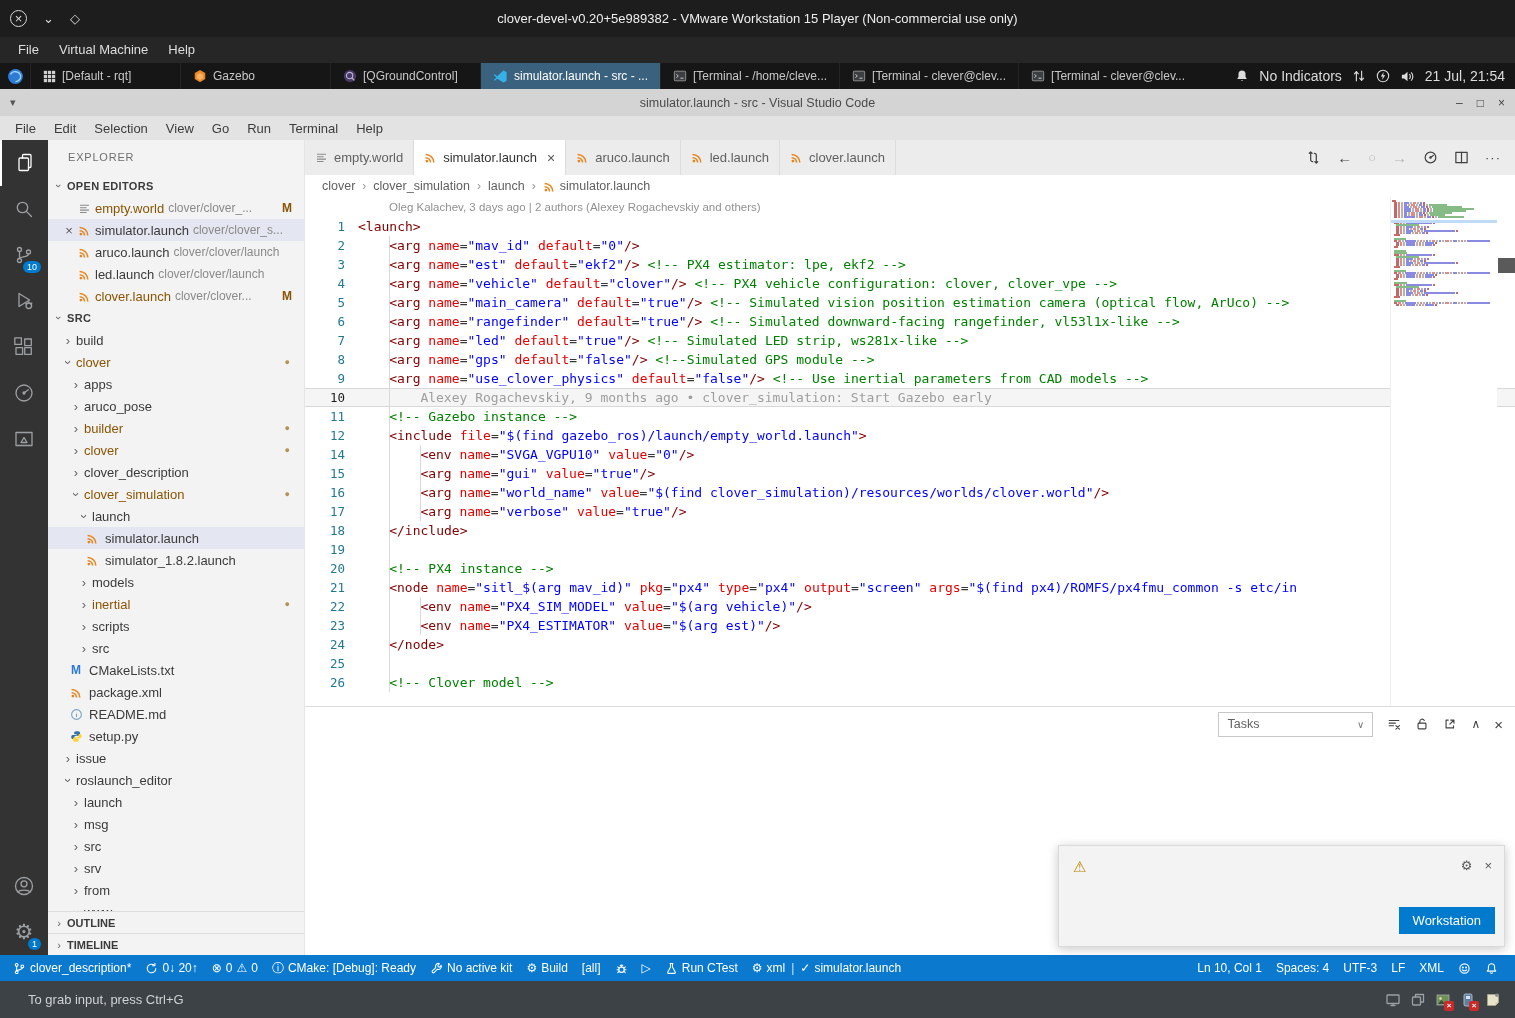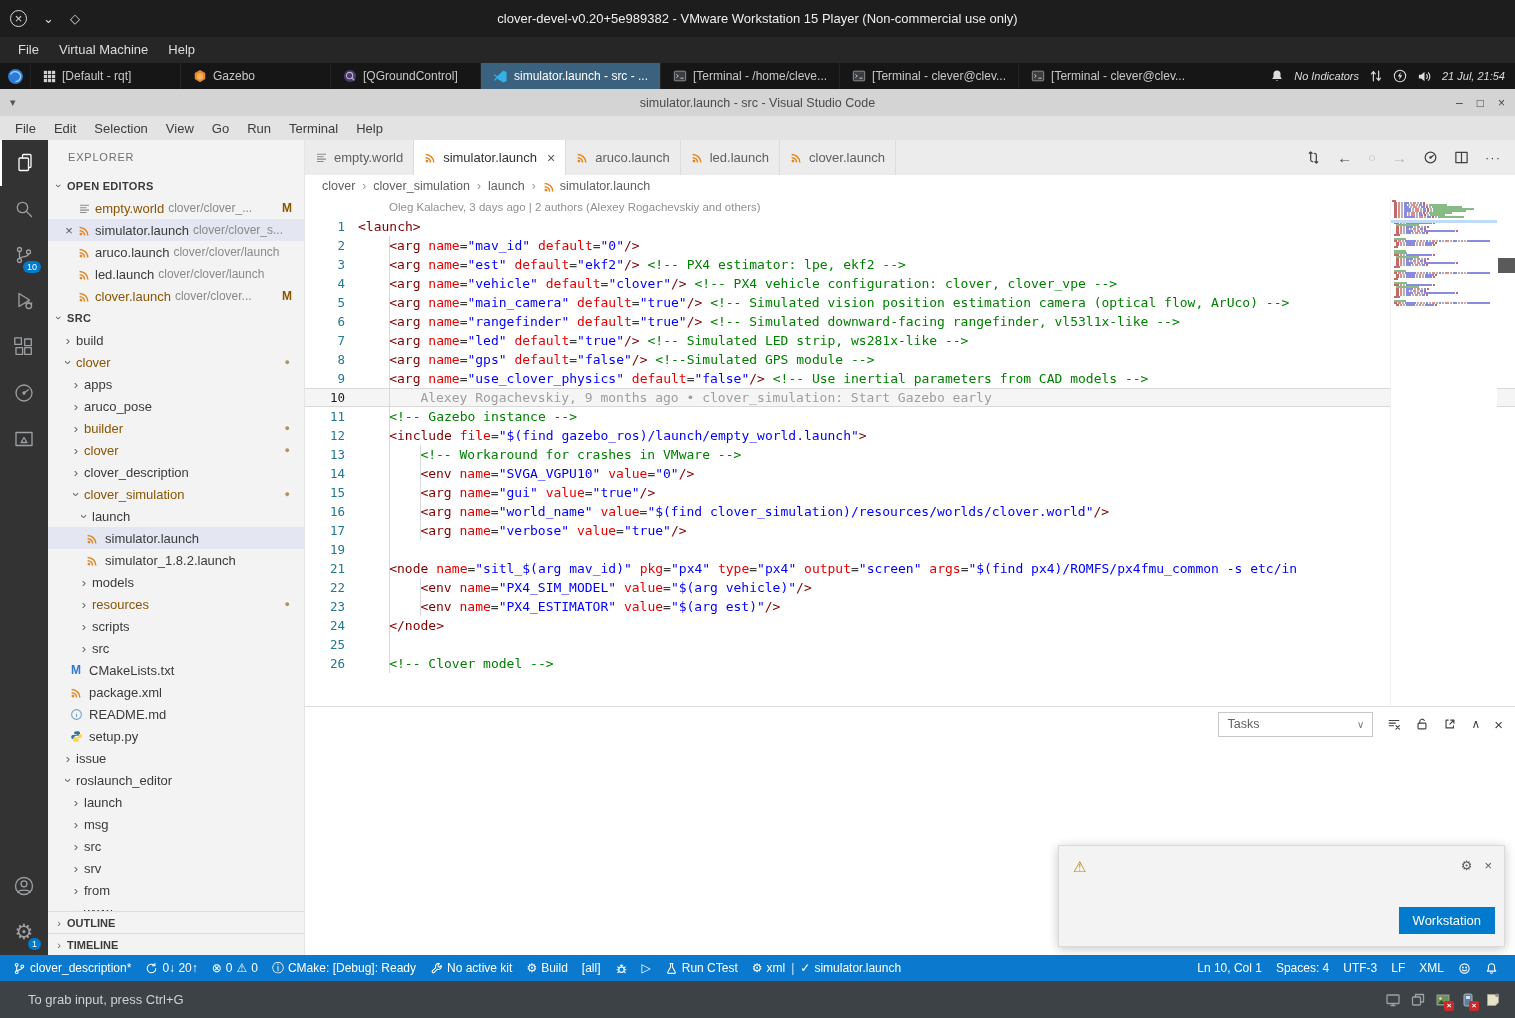--- a/index.html
+++ b/index.html
@@ -13,21 +13,21 @@
   #vm-titlebar .win-ic { margin-right:16px; color:#dcdcdc; font-size:13px; cursor:default; }
   #vm-close { width:17px; height:17px; border:1.5px solid #d8d8d8; border-radius:50%; display:inline-flex; align-items:center; justify-content:center; font-size:10px; color:#d8d8d8; }
   #vm-title { position:absolute; left:0; right:0; text-align:center; font-size:13px; color:#eee; pointer-events:none; }
   #vm-menubar { height:26px; background:#262626; color:#ddd; display:flex; align-items:center; padding-left:8px; }
   #vm-menubar .mi { padding:0 10px; line-height:26px; font-size:13px; }
   #vm-taskbar { height:26px; background:#161616; display:flex; align-items:stretch; color:#c7c7c7; font-size:12px; }
   .tb-launcher { width:30px; display:flex; align-items:center; justify-content:center; }
   .tb-item { display:flex; align-items:center; gap:6px; padding:0 12px; min-width:150px; max-width:180px; border-left:1px solid #242424; overflow:hidden; white-space:nowrap; }
   .tb-item.active { background:#3a617e; color:#fff; }
   .tb-tray { margin-left:auto; display:flex; align-items:center; gap:10px; padding-right:10px; color:#dcdcdc; }
-  .tb-tray .txt { font-size:11px;font-style:italic; }
+  .tb-tray .txt { font-size:14px; }
 
   
   #vscode { height:892px; display:flex; flex-direction:column; }
   #vsc-titlebar { height:27px; background:#d4d4d4; color:#333; position:relative; display:flex; align-items:center; padding:0 10px; }
   #vsc-title { position:absolute; left:0; right:0; text-align:center; font-size:12.5px; color:#4b4b4b; }
   #vsc-caret { color:#555; font-size:11px; }
   #vsc-winctl { margin-left:auto; display:flex; gap:14px; color:#444; font-size:12px; z-index:2; }
   #vsc-menubar { height:24px; background:#e3e3e3; display:flex; align-items:center; padding-left:6px; color:#3c3c3c; }
   #vsc-menubar .mi { padding:0 9px; font-size:13px; }
 
@@ -492,21 +492,21 @@
             <span>simulator_1.8.2.launch</span>
           </div>
           <div class="tree-row">
             <span style="width:28px;flex:none"></span>
             <span class="chev">›</span>
             <span>models</span>
           </div>
           <div class="tree-row">
             <span style="width:28px;flex:none"></span>
             <span class="chev">›</span>
-            <span class="nm-mod">resources</span>
+            <span class="nm-mod">inertial</span>
             <span class="dot">●</span>
           </div>
           <div class="tree-row">
             <span style="width:28px;flex:none"></span>
             <span class="chev">›</span>
             <span>scripts</span>
           </div>
           <div class="tree-row">
             <span style="width:28px;flex:none"></span>
             <span class="chev">›</span>
@@ -698,26 +698,27 @@
             <div class="cline"><span class="num">3</span><span class="guide" style="left:84.2px"></span><span class="ctext" style="left:84.2px"><span class="tk-t">&lt;arg </span><span class="tk-a">name</span><span class="tk-p">=</span><span class="tk-v">"est"</span><span class="tk-p"> </span><span class="tk-a">default</span><span class="tk-p">=</span><span class="tk-v">"ekf2"</span><span class="tk-t">/&gt;</span><span class="tk-p"> </span><span class="tk-c">&lt;!-- PX4 estimator: lpe, ekf2 --&gt;</span></span></div>
             <div class="cline"><span class="num">4</span><span class="guide" style="left:84.2px"></span><span class="ctext" style="left:84.2px"><span class="tk-t">&lt;arg </span><span class="tk-a">name</span><span class="tk-p">=</span><span class="tk-v">"vehicle"</span><span class="tk-p"> </span><span class="tk-a">default</span><span class="tk-p">=</span><span class="tk-v">"clover"</span><span class="tk-t">/&gt;</span><span class="tk-p"> </span><span class="tk-c">&lt;!-- PX4 vehicle configuration: clover, clover_vpe --&gt;</span></span></div>
             <div class="cline"><span class="num">5</span><span class="guide" style="left:84.2px"></span><span class="ctext" style="left:84.2px"><span class="tk-t">&lt;arg </span><span class="tk-a">name</span><span class="tk-p">=</span><span class="tk-v">"main_camera"</span><span class="tk-p"> </span><span class="tk-a">default</span><span class="tk-p">=</span><span class="tk-v">"true"</span><span class="tk-t">/&gt;</span><span class="tk-p"> </span><span class="tk-c">&lt;!-- Simulated vision position estimation camera (optical flow, ArUco) --&gt;</span></span></div>
             <div class="cline"><span class="num">6</span><span class="guide" style="left:84.2px"></span><span class="ctext" style="left:84.2px"><span class="tk-t">&lt;arg </span><span class="tk-a">name</span><span class="tk-p">=</span><span class="tk-v">"rangefinder"</span><span class="tk-p"> </span><span class="tk-a">default</span><span class="tk-p">=</span><span class="tk-v">"true"</span><span class="tk-t">/&gt;</span><span class="tk-p"> </span><span class="tk-c">&lt;!-- Simulated downward-facing rangefinder, vl53l1x-like --&gt;</span></span></div>
             <div class="cline"><span class="num">7</span><span class="guide" style="left:84.2px"></span><span class="ctext" style="left:84.2px"><span class="tk-t">&lt;arg </span><span class="tk-a">name</span><span class="tk-p">=</span><span class="tk-v">"led"</span><span class="tk-p"> </span><span class="tk-a">default</span><span class="tk-p">=</span><span class="tk-v">"true"</span><span class="tk-t">/&gt;</span><span class="tk-p"> </span><span class="tk-c">&lt;!-- Simulated LED strip, ws281x-like --&gt;</span></span></div>
             <div class="cline"><span class="num">8</span><span class="guide" style="left:84.2px"></span><span class="ctext" style="left:84.2px"><span class="tk-t">&lt;arg </span><span class="tk-a">name</span><span class="tk-p">=</span><span class="tk-v">"gps"</span><span class="tk-p"> </span><span class="tk-a">default</span><span class="tk-p">=</span><span class="tk-v">"false"</span><span class="tk-t">/&gt;</span><span class="tk-p"> </span><span class="tk-c">&lt;!--Simulated GPS module --&gt;</span></span></div>
             <div class="cline"><span class="num">9</span><span class="guide" style="left:84.2px"></span><span class="ctext" style="left:84.2px"><span class="tk-t">&lt;arg </span><span class="tk-a">name</span><span class="tk-p">=</span><span class="tk-v">"use_clover_physics"</span><span class="tk-p"> </span><span class="tk-a">default</span><span class="tk-p">=</span><span class="tk-v">"false"</span><span class="tk-t">/&gt;</span><span class="tk-p"> </span><span class="tk-c">&lt;!-- Use inertial parameters from CAD models --&gt;</span></span></div>
             <div class="cline cur"><span class="num">10</span><span class="guide" style="left:84.2px"></span><span class="ctext blame" style="left:115.4px">Alexey Rogachevskiy, 9 months ago • clover_simulation: Start Gazebo early</span></div>
             <div class="cline"><span class="num">11</span><span class="guide" style="left:84.2px"></span><span class="ctext" style="left:84.2px"><span class="tk-c">&lt;!-- Gazebo instance --&gt;</span></span></div>
             <div class="cline"><span class="num">12</span><span class="guide" style="left:84.2px"></span><span class="ctext" style="left:84.2px"><span class="tk-t">&lt;include </span><span class="tk-a">file</span><span class="tk-p">=</span><span class="tk-v">"$(find gazebo_ros)/launch/empty_world.launch"</span><span class="tk-t">&gt;</span></span></div>
-            <div class="cline"><span class="num">13</span><span class="guide" style="left:84.2px"></span><span class="guide" style="left:115.4px"></span><span class="ctext" style="left:115.4px"><span class="tk-c">&lt;!-- Workaround for crashes in VMware --&gt;</span></span></div>
             <div class="cline"><span class="num">14</span><span class="guide" style="left:84.2px"></span><span class="guide" style="left:115.4px"></span><span class="ctext" style="left:115.4px"><span class="tk-t">&lt;env </span><span class="tk-a">name</span><span class="tk-p">=</span><span class="tk-v">"SVGA_VGPU10"</span><span class="tk-p"> </span><span class="tk-a">value</span><span class="tk-p">=</span><span class="tk-v">"0"</span><span class="tk-t">/&gt;</span></span></div>
             <div class="cline"><span class="num">15</span><span class="guide" style="left:84.2px"></span><span class="guide" style="left:115.4px"></span><span class="ctext" style="left:115.4px"><span class="tk-t">&lt;arg </span><span class="tk-a">name</span><span class="tk-p">=</span><span class="tk-v">"gui"</span><span class="tk-p"> </span><span class="tk-a">value</span><span class="tk-p">=</span><span class="tk-v">"true"</span><span class="tk-t">/&gt;</span></span></div>
             <div class="cline"><span class="num">16</span><span class="guide" style="left:84.2px"></span><span class="guide" style="left:115.4px"></span><span class="ctext" style="left:115.4px"><span class="tk-t">&lt;arg </span><span class="tk-a">name</span><span class="tk-p">=</span><span class="tk-v">"world_name"</span><span class="tk-p"> </span><span class="tk-a">value</span><span class="tk-p">=</span><span class="tk-v">"$(find clover_simulation)/resources/worlds/clover.world"</span><span class="tk-t">/&gt;</span></span></div>
             <div class="cline"><span class="num">17</span><span class="guide" style="left:84.2px"></span><span class="guide" style="left:115.4px"></span><span class="ctext" style="left:115.4px"><span class="tk-t">&lt;arg </span><span class="tk-a">name</span><span class="tk-p">=</span><span class="tk-v">"verbose"</span><span class="tk-p"> </span><span class="tk-a">value</span><span class="tk-p">=</span><span class="tk-v">"true"</span><span class="tk-t">/&gt;</span></span></div>
+            <div class="cline"><span class="num">18</span><span class="guide" style="left:84.2px"></span><span class="ctext" style="left:84.2px"><span class="tk-t">&lt;/include&gt;</span></span></div>
             <div class="cline"><span class="num">19</span><span class="guide" style="left:84.2px"></span><span class="ctext" style="left:84.2px"></span></div>
+            <div class="cline"><span class="num">20</span><span class="guide" style="left:84.2px"></span><span class="ctext" style="left:84.2px"><span class="tk-c">&lt;!-- PX4 instance --&gt;</span></span></div>
             <div class="cline"><span class="num">21</span><span class="guide" style="left:84.2px"></span><span class="ctext" style="left:84.2px"><span class="tk-t">&lt;node </span><span class="tk-a">name</span><span class="tk-p">=</span><span class="tk-v">"sitl_$(arg mav_id)"</span><span class="tk-p"> </span><span class="tk-a">pkg</span><span class="tk-p">=</span><span class="tk-v">"px4"</span><span class="tk-p"> </span><span class="tk-a">type</span><span class="tk-p">=</span><span class="tk-v">"px4"</span><span class="tk-p"> </span><span class="tk-a">output</span><span class="tk-p">=</span><span class="tk-v">"screen"</span><span class="tk-p"> </span><span class="tk-a">args</span><span class="tk-p">=</span><span class="tk-v">"$(find px4)/ROMFS/px4fmu_common -s etc/in</span></span></div>
             <div class="cline"><span class="num">22</span><span class="guide" style="left:84.2px"></span><span class="guide" style="left:115.4px"></span><span class="ctext" style="left:115.4px"><span class="tk-t">&lt;env </span><span class="tk-a">name</span><span class="tk-p">=</span><span class="tk-v">"PX4_SIM_MODEL"</span><span class="tk-p"> </span><span class="tk-a">value</span><span class="tk-p">=</span><span class="tk-v">"$(arg vehicle)"</span><span class="tk-t">/&gt;</span></span></div>
             <div class="cline"><span class="num">23</span><span class="guide" style="left:84.2px"></span><span class="guide" style="left:115.4px"></span><span class="ctext" style="left:115.4px"><span class="tk-t">&lt;env </span><span class="tk-a">name</span><span class="tk-p">=</span><span class="tk-v">"PX4_ESTIMATOR"</span><span class="tk-p"> </span><span class="tk-a">value</span><span class="tk-p">=</span><span class="tk-v">"$(arg est)"</span><span class="tk-t">/&gt;</span></span></div>
             <div class="cline"><span class="num">24</span><span class="guide" style="left:84.2px"></span><span class="ctext" style="left:84.2px"><span class="tk-t">&lt;/node&gt;</span></span></div>
             <div class="cline"><span class="num">25</span><span class="guide" style="left:84.2px"></span><span class="ctext" style="left:84.2px"></span></div>
             <div class="cline"><span class="num">26</span><span class="guide" style="left:84.2px"></span><span class="ctext" style="left:84.2px"><span class="tk-c">&lt;!-- Clover model --&gt;</span></span></div>
           </div>
         <div id="minimap">
             <div class="mm-line"><span style="width:0px;background:transparent"></span><span style="width:4.4px;background:#c06a6a"></span></div>
             <div class="mm-line"><span style="width:2.2px;background:transparent"></span><span style="width:2.75px;background:#c06a6a"></span><span style="width:2.2px;background:#e08a8a"></span><span style="width:2px;background:#b5b5b5"></span><span style="width:4.4px;background:#8a8ae0"></span><span style="width:2px;background:#b5b5b5"></span><span style="width:3.8500000000000005px;background:#e08a8a"></span><span style="width:2px;background:#b5b5b5"></span><span style="width:2px;background:#8a8ae0"></span><span style="width:2px;background:#c06a6a"></span></div>

